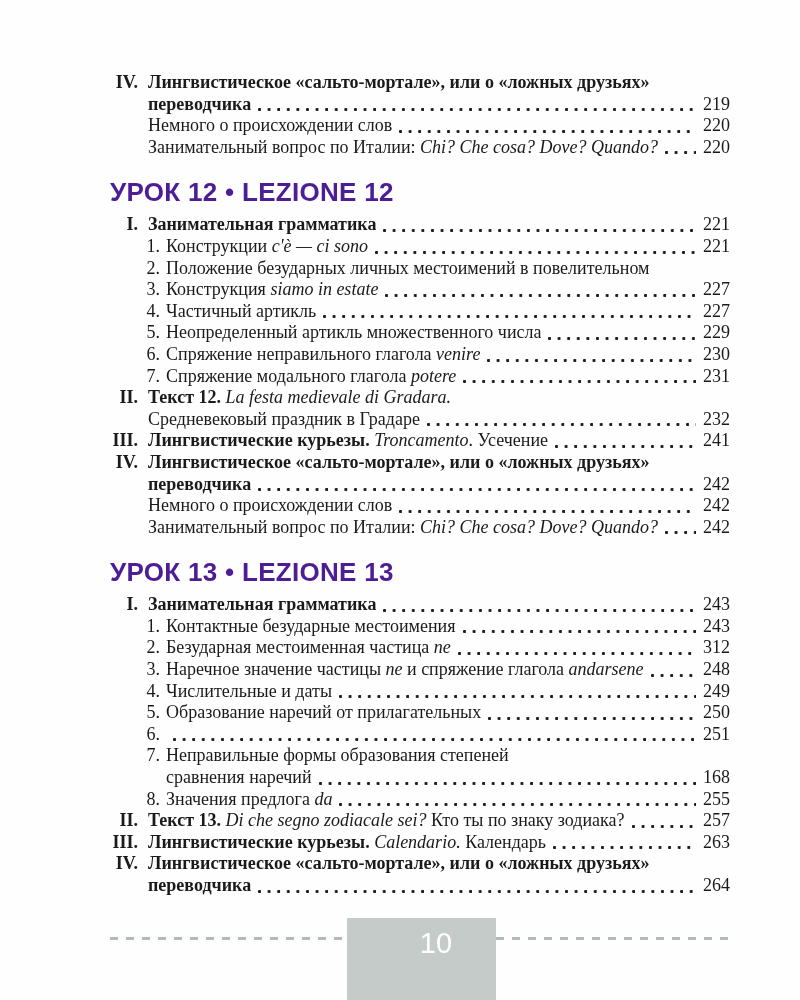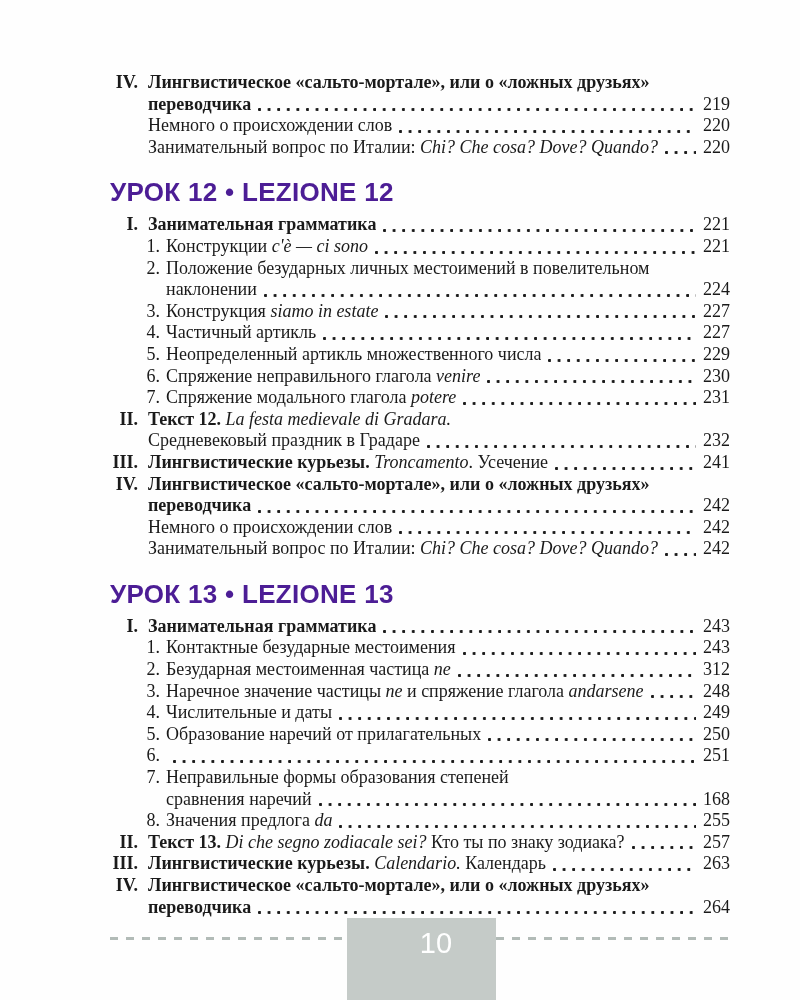--- a/index.html
+++ b/index.html
@@ -90,21 +90,20 @@
         <div class="line"><span class="numcol roman">IV.</span><span class="txt"><span class="b">Лингвистическое «сальто-мортале», или о «ложных друзьях»</span></span></div>
         <div class="line"><span class="numspacer roman"></span><span class="txt"><span class="b">переводчика</span></span><span class="leader"></span><span class="pagecol">219</span></div>
         <div class="line"><span class="numspacer none"></span><span class="txt"><span>Немного о происхождении слов</span></span><span class="leader"></span><span class="pagecol">220</span></div>
         <div class="line"><span class="numspacer none"></span><span class="txt"><span>Занимательный вопрос по Италии: </span><span class="i">Chi? Che cosa? Dove? Quando?</span></span><span class="leader"></span><span class="pagecol">220</span></div>
       </section>
       <section>
         <div class="lesson-heading">УРОК 12 • LEZIONE 12</div>
         <div class="line"><span class="numcol roman">I.</span><span class="txt"><span class="b">Занимательная грамматика</span></span><span class="leader"></span><span class="pagecol">221</span></div>
         <div class="line"><span class="numcol arabic">1.</span><span class="txt"><span>Конструкции </span><span class="i">c'è — ci sono</span></span><span class="leader"></span><span class="pagecol">221</span></div>
         <div class="line"><span class="numcol arabic">2.</span><span class="txt"><span>Положение безударных личных местоимений в повелительном</span></span></div>
-        <div class="line"><span class="numspacer arabic"></span><span class="txt"><span>наклонении</span></span><span class="leader"></span><span class="pagecol">224</span></div>
         <div class="line"><span class="numcol arabic">3.</span><span class="txt"><span>Конструкция </span><span class="i">siamo in estate</span></span><span class="leader"></span><span class="pagecol">227</span></div>
         <div class="line"><span class="numcol arabic">4.</span><span class="txt"><span>Частичный артикль</span></span><span class="leader"></span><span class="pagecol">227</span></div>
         <div class="line"><span class="numcol arabic">5.</span><span class="txt"><span>Неопределенный артикль множественного числа</span></span><span class="leader"></span><span class="pagecol">229</span></div>
         <div class="line"><span class="numcol arabic">6.</span><span class="txt"><span>Спряжение неправильного глагола </span><span class="i">venire</span></span><span class="leader"></span><span class="pagecol">230</span></div>
         <div class="line"><span class="numcol arabic">7.</span><span class="txt"><span>Спряжение модального глагола </span><span class="i">potere</span></span><span class="leader"></span><span class="pagecol">231</span></div>
         <div class="line"><span class="numcol roman">II.</span><span class="txt"><span class="b">Текст 12. </span><span class="i">La festa medievale di Gradara.</span></span></div>
         <div class="line"><span class="numspacer roman"></span><span class="txt"><span>Средневековый праздник в Градаре</span></span><span class="leader"></span><span class="pagecol">232</span></div>
         <div class="line"><span class="numcol roman">III.</span><span class="txt"><span class="b">Лингвистические курьезы. </span><span class="i">Troncamento</span><span>. Усечение</span></span><span class="leader"></span><span class="pagecol">241</span></div>
         <div class="line"><span class="numcol roman">IV.</span><span class="txt"><span class="b">Лингвистическое «сальто-мортале», или о «ложных друзьях»</span></span></div>
         <div class="line"><span class="numspacer roman"></span><span class="txt"><span class="b">переводчика</span></span><span class="leader"></span><span class="pagecol">242</span></div>

